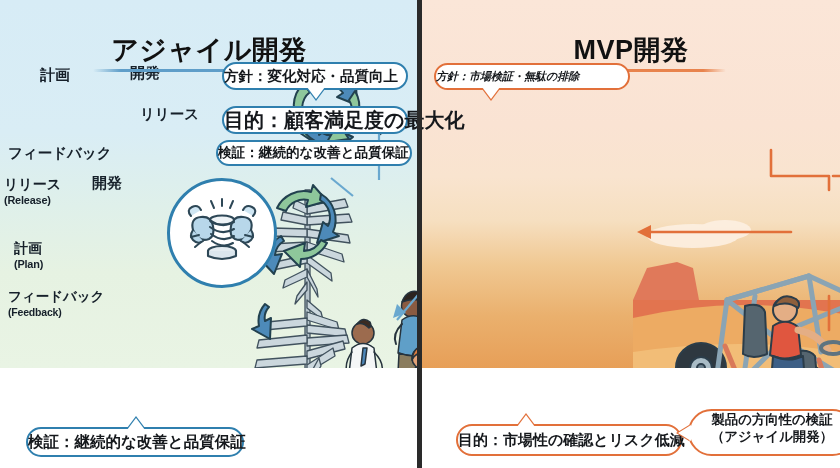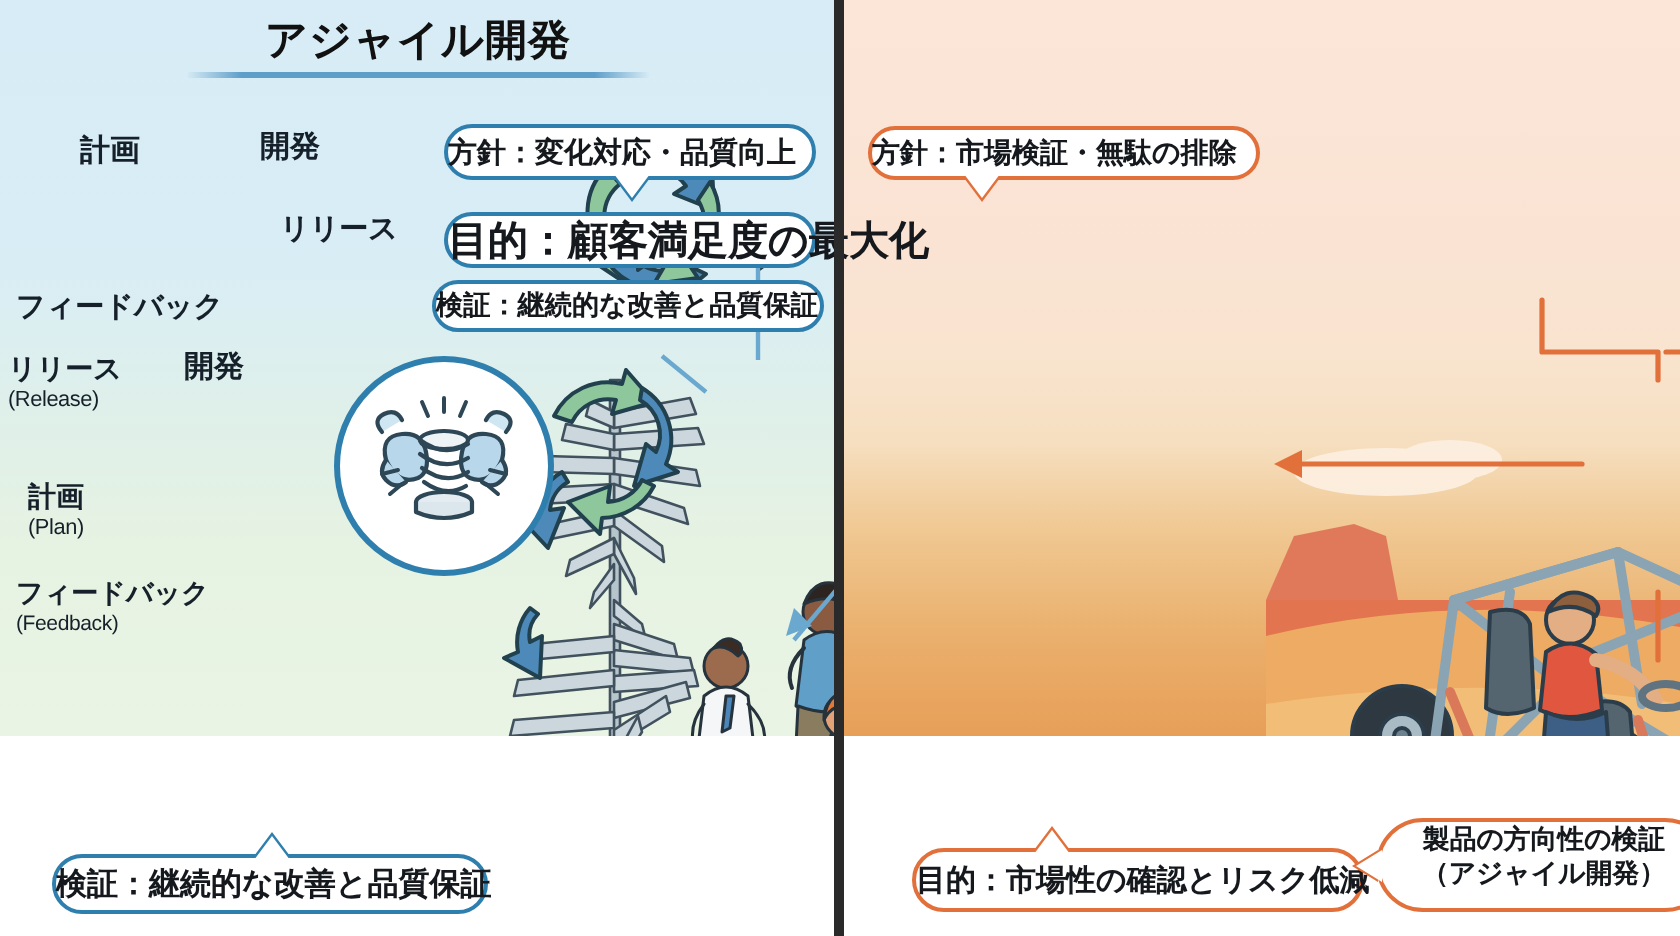--- a/index.html
+++ b/index.html
@@ -19,21 +19,21 @@
   .panel-left{left:0;width:418px;
     background:linear-gradient(180deg,#d7ecf6 0%,#d9edf5 36%,#dff0ea 56%,#e6f2e2 74%,#e9f4e4 100%);}
   .panel-right{left:422px;width:418px;
     background:linear-gradient(180deg,#fbe6d8 0%,#fae3d3 34%,#f9e4cf 48%,#f6dfc0 60%,#f0c892 72%,#eab06d 86%,#e79f58 100%);}
   .divider{position:absolute;left:417px;top:0;width:5px;height:468px;background:#2a2a2a;z-index:40;}
 
   
   .title{
     position:absolute;z-index:22;text-align:center;
     font-weight:700;color:#111;letter-spacing:.5px;
-    font-size:21px;line-height:1;white-space:nowrap;
+    font-size:27px;line-height:1;white-space:nowrap;margin-top:27px;
   }
   .title .rule{display:block;height:3px;margin-top:5px;border-radius:2px;}
   #title-left{left:0;width:418px;top:10px;}
   #title-left .rule{background:linear-gradient(90deg,rgba(110,170,210,0) 0%,#5f9ec9 12%,#5f9ec9 88%,rgba(110,170,210,0) 100%);
     width:232px;margin-left:auto;margin-right:auto;}
   #title-right{left:422px;width:418px;top:10px;}
   #title-right .rule{background:linear-gradient(90deg,rgba(231,140,86,0) 0%,#e8834d 12%,#e8834d 88%,rgba(231,140,86,0) 100%);
     width:190px;margin-left:auto;margin-right:auto;}
 
   
@@ -64,28 +64,28 @@
     filter:drop-shadow(0 -2px 0 #e2703a);}
   .tail-left-orange{top:14px;left:-12px;
     border-top:8px solid transparent;border-bottom:8px solid transparent;border-right:13px solid #ffffff;
     filter:drop-shadow(-2px 0 0 #e2703a);}
 
   #pill-policy-l{left:222px;top:62px;width:186px;height:28px;font-size:14.5px;}
   #pill-goal-l  {left:222px;top:106px;width:186px;height:28px;font-size:20px;}
   #pill-verify-l{left:216px;top:140px;width:196px;height:26px;font-size:13.6px;}
   #pill-bottom-l{left:26px;top:427px;width:218px;height:30px;font-size:15.5px;}
 
-  #pill-policy-r{left:434px;top:63px;width:196px;height:27px;font-size:14px;}
+  #pill-policy-r{left:434px;top:63px;width:196px;height:27px;font-size:11px;font-style:italic;}
   #pill-goal-r  {left:456px;top:424px;width:226px;height:32px;font-size:15px;}
   #pill-pivot-r {left:688px;top:409px;width:168px;height:47px;font-size:13.4px;
      flex-direction:column;line-height:1.28;}
 
   
   .lbl{position:absolute;z-index:20;font-weight:700;color:#16202a;white-space:nowrap;}
-  .lbl .sub{display:block;font-weight:400;font-size:.78em;letter-spacing:-.2px;}
+  .lbl .sub{display:block;font-weight:700;font-size:.78em;letter-spacing:-.2px;}
   #lbl-plan-top  {left:40px;  top:66px; font-size:15px;}
   #lbl-dev-top   {left:130px; top:64px; font-size:15px;}
   #lbl-release-t {left:140px; top:105px;font-size:14.5px;}
   #lbl-feedback-t{left:8px;   top:144px;font-size:14.5px;}
   #lbl-release-s {left:4px;   top:176px;font-size:14px;}
   #lbl-dev-s     {left:92px;  top:174px;font-size:15px;}
   #lbl-plan-s    {left:14px;  top:240px;font-size:14px;}
   #lbl-feedback-s{left:8px;   top:288px;font-size:13.5px;}
 
   
@@ -407,20 +407,24 @@
     </svg>
 
   </div>
 
   <div class="divider"></div>
 
   <div class="title" id="title-left">
     <span>アジャイル開発</span>
     <span class="rule"></span>
   </div>
+  <div class="title" id="title-right">
+    <span>MVP開発</span>
+    <span class="rule"></span>
+  </div>
 
   <div class="pill blue" id="pill-policy-l">
     <span>方針：変化対応・品質向上</span>
     <i class="tail tail-down-blue"></i>
   </div>
   <div class="pill blue" id="pill-goal-l">
     <span>目的：顧客満足度の最大化</span>
   </div>
   <div class="pill blue" id="pill-verify-l">
     <span>検証：継続的な改善と品質保証</span>

